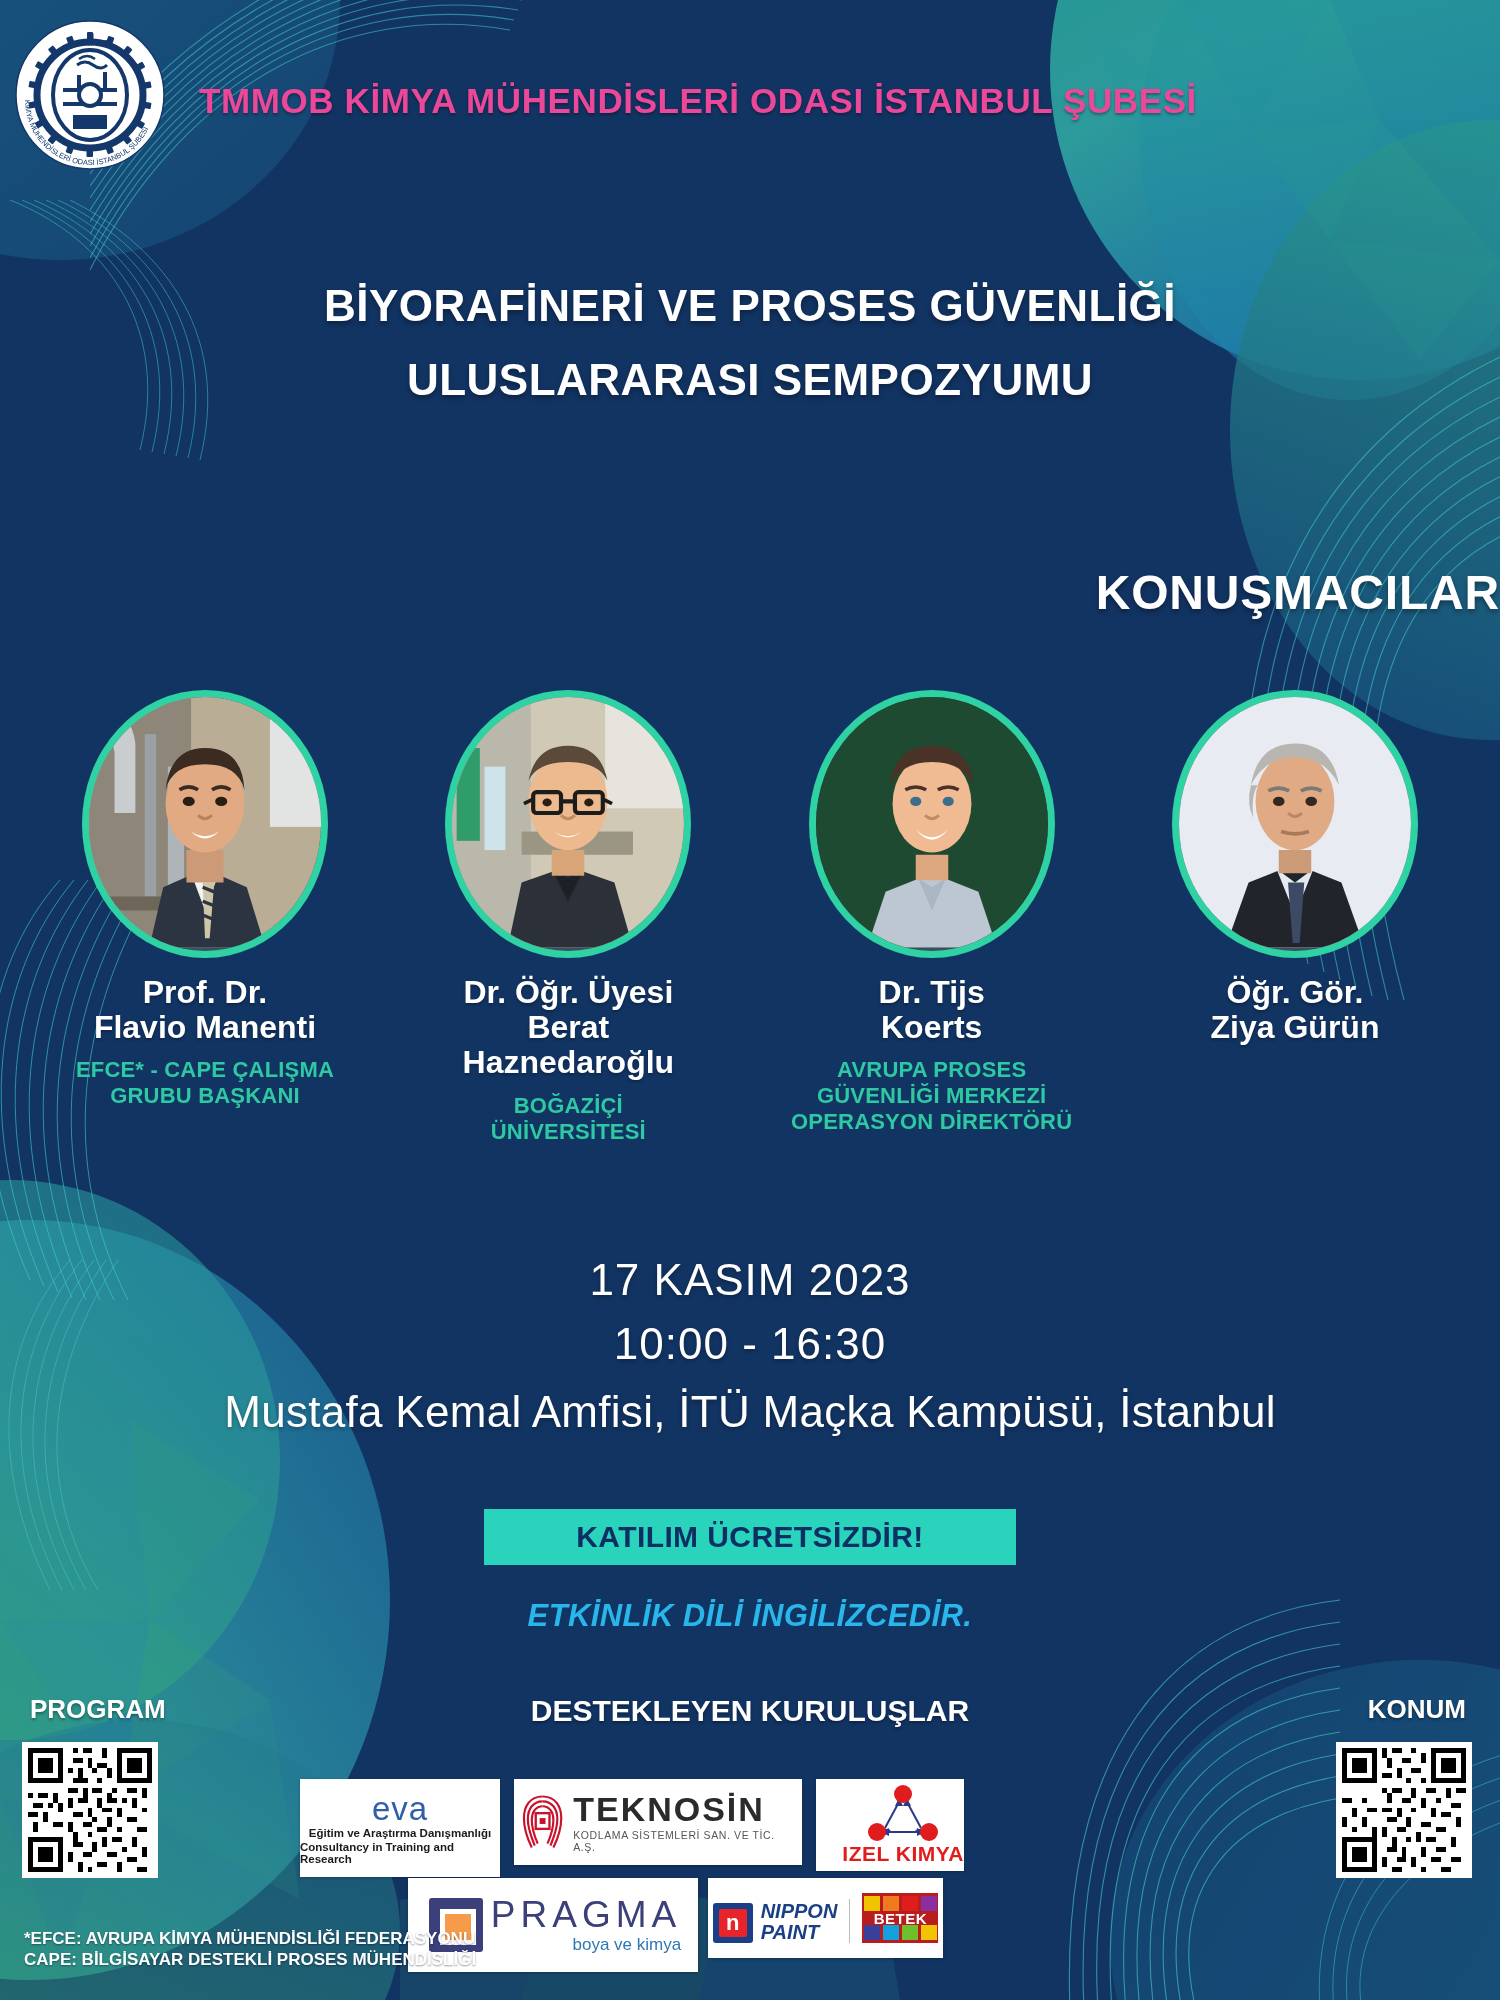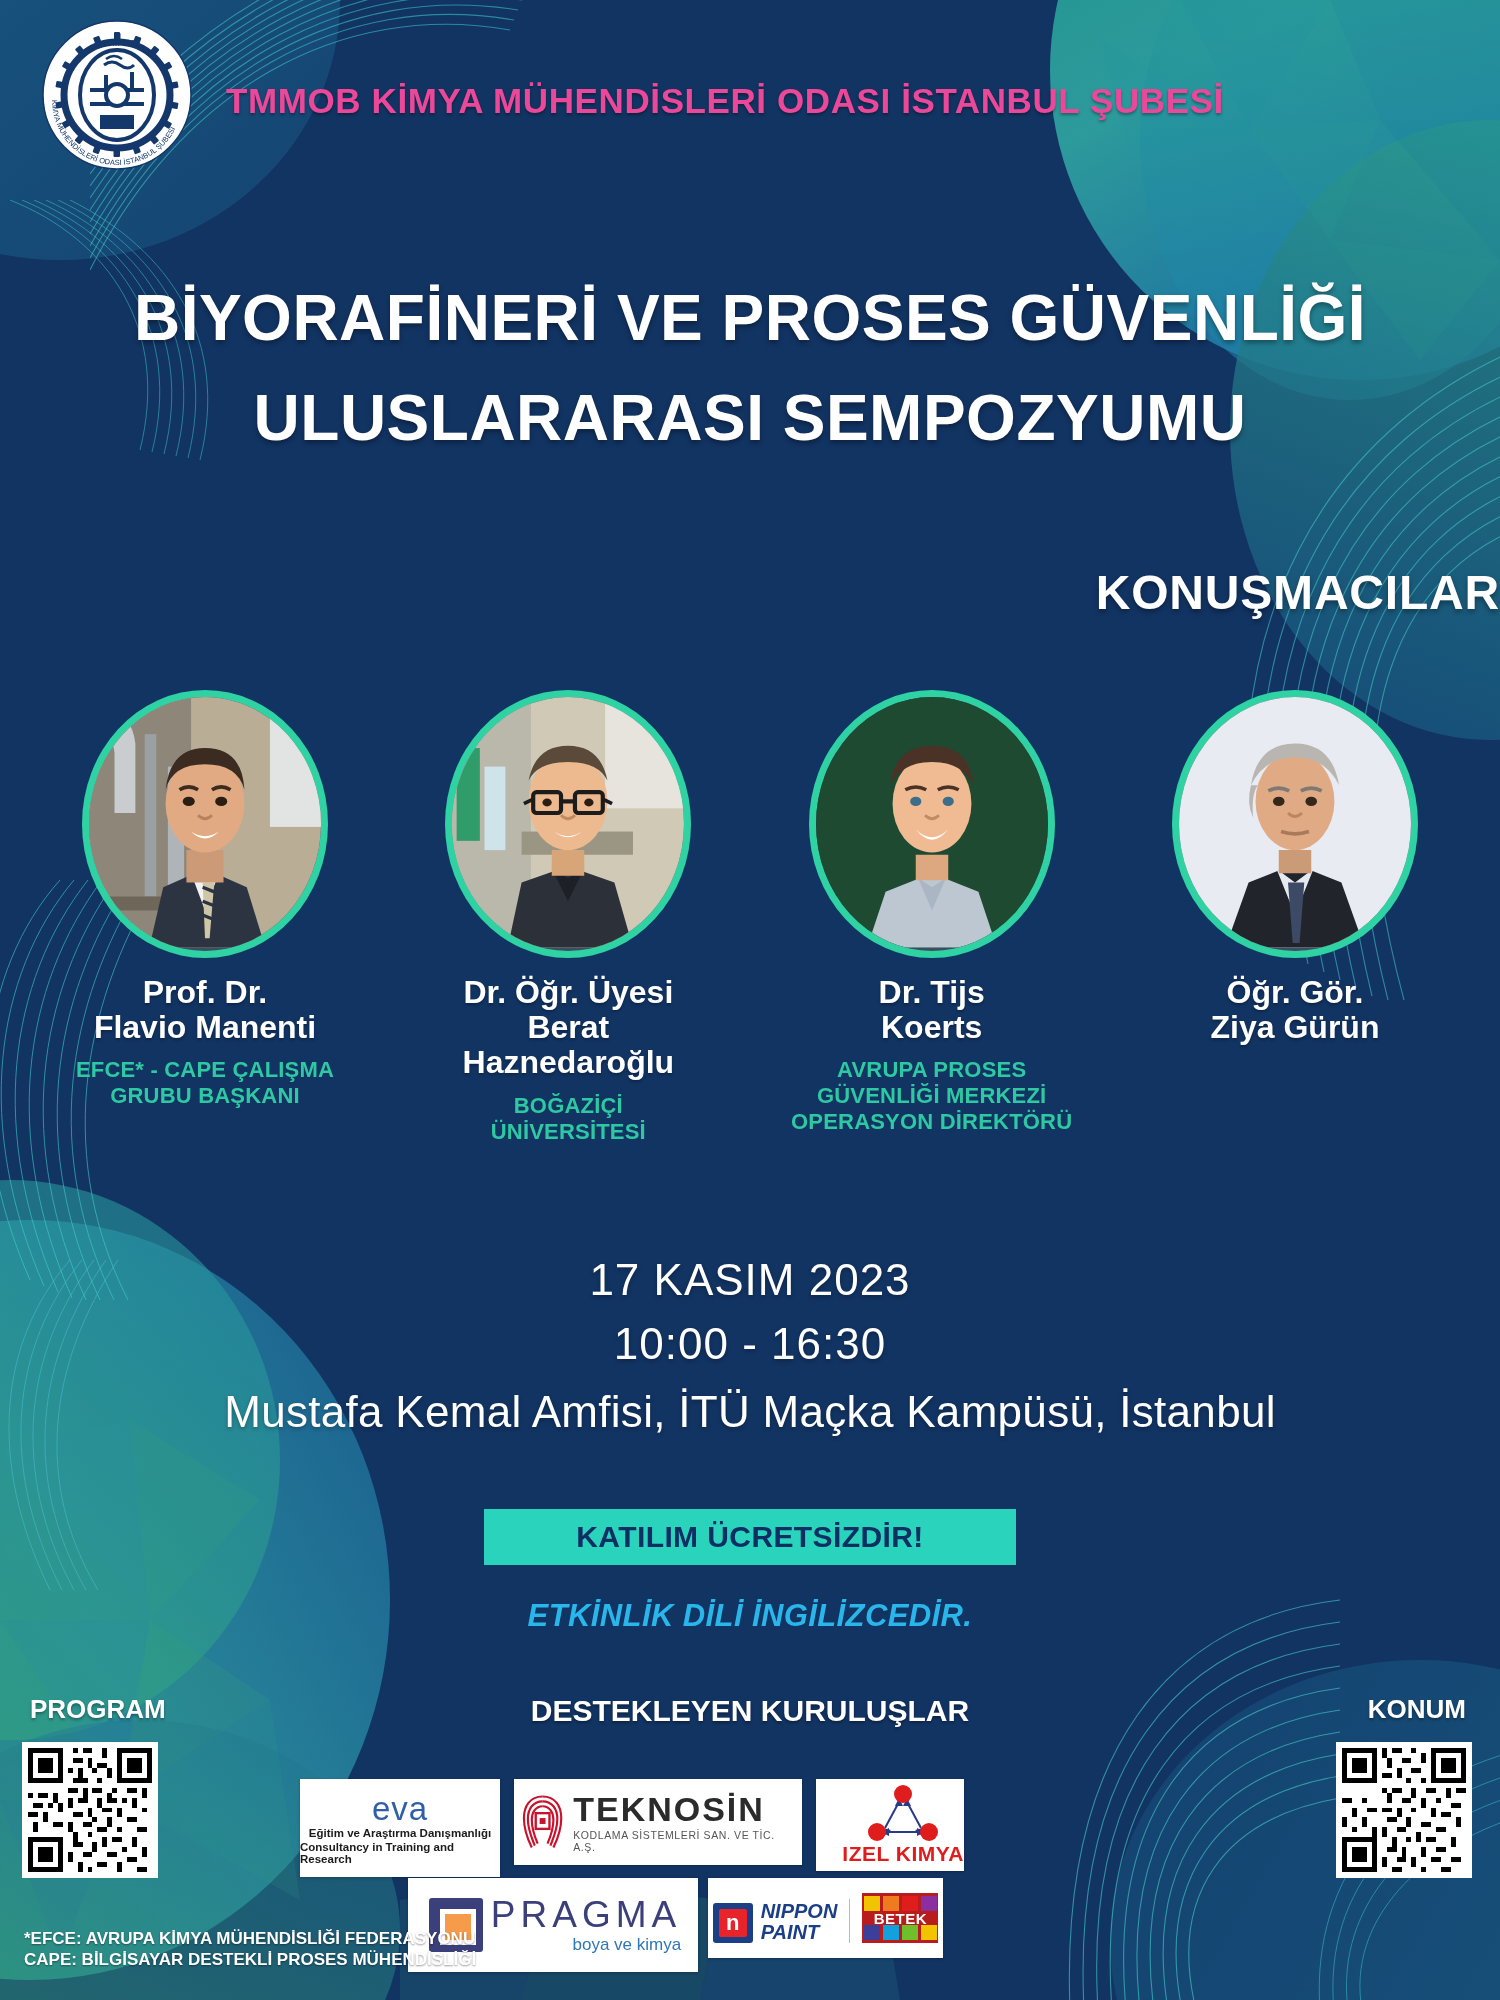--- a/index.html
+++ b/index.html
@@ -64,37 +64,37 @@
   }
   
   .facets{ position:absolute; inset:0; opacity:.35; }
 
   
   .lines{ position:absolute; }
 
   
   .header{
     position:absolute; top:0; left:0; width:1500px; height:190px;
-    display:flex; align-items:center; gap:34px; padding-left:42px;
+    display:flex; align-items:center; gap:34px; padding-left:15px;
     z-index:6;
   }
   .logo{
     width:150px; height:150px; flex:0 0 150px; position:relative;
   }
   .header-title{
     color:#ec4899; font-size:35px; font-weight:bold; letter-spacing:.6px;
     white-space:nowrap;
     text-shadow:0 2px 3px rgba(0,0,0,.35);
     margin-top:12px;
   }
 
   
   .main-title{
     position:absolute; top:278px; left:0; width:1500px; text-align:center;
-    color:#fff; font-size:64px; font-weight:bold; line-height:1.28;
+    color:#fff; font-size:44px; font-weight:bold; line-height:1.28;
     letter-spacing:.5px; z-index:6;
     text-shadow:0 3px 5px rgba(0,0,0,.35);
   }
   .section-heading{
     position:absolute; top:565px; left:0; width:1500px; text-align:right;
     color:#fff; font-size:48px; font-weight:bold; letter-spacing:.8px; z-index:6;
     text-shadow:0 3px 5px rgba(0,0,0,.35);
   }
 
   

